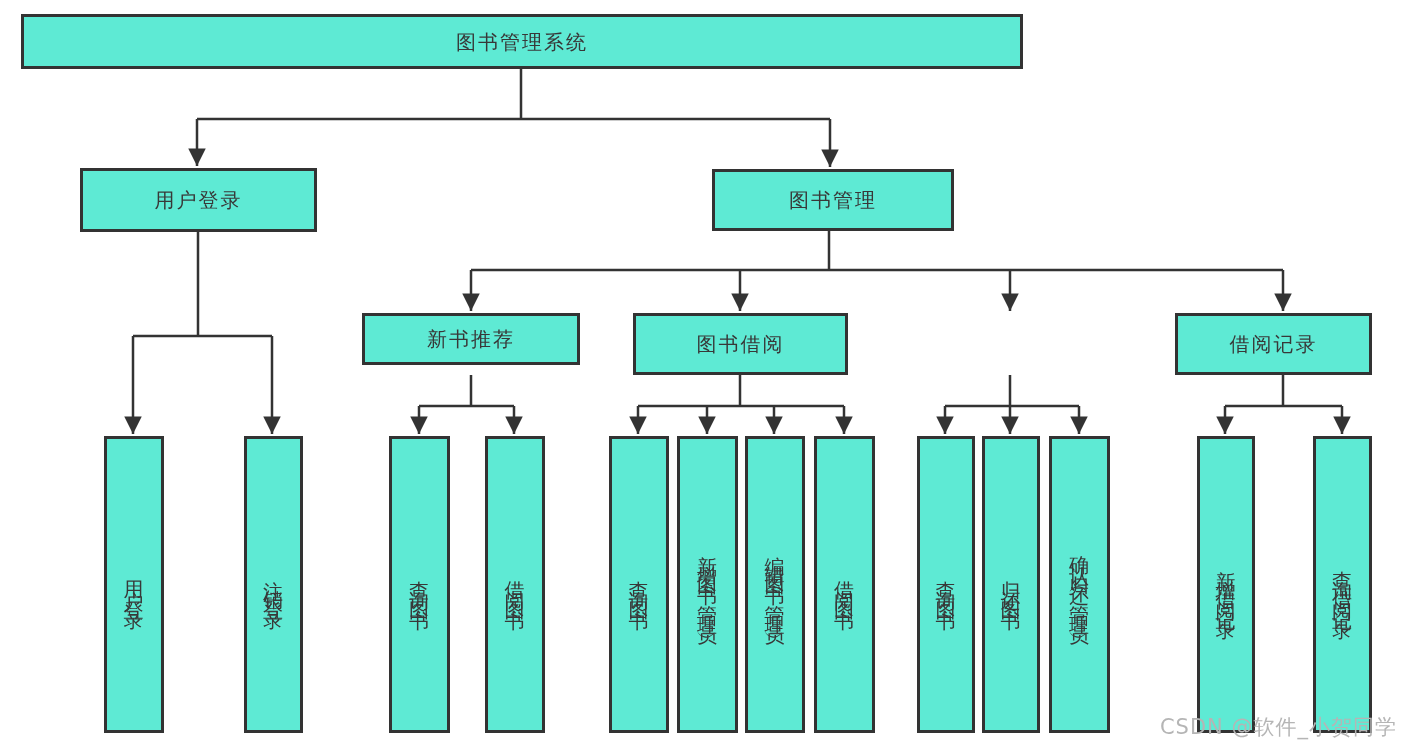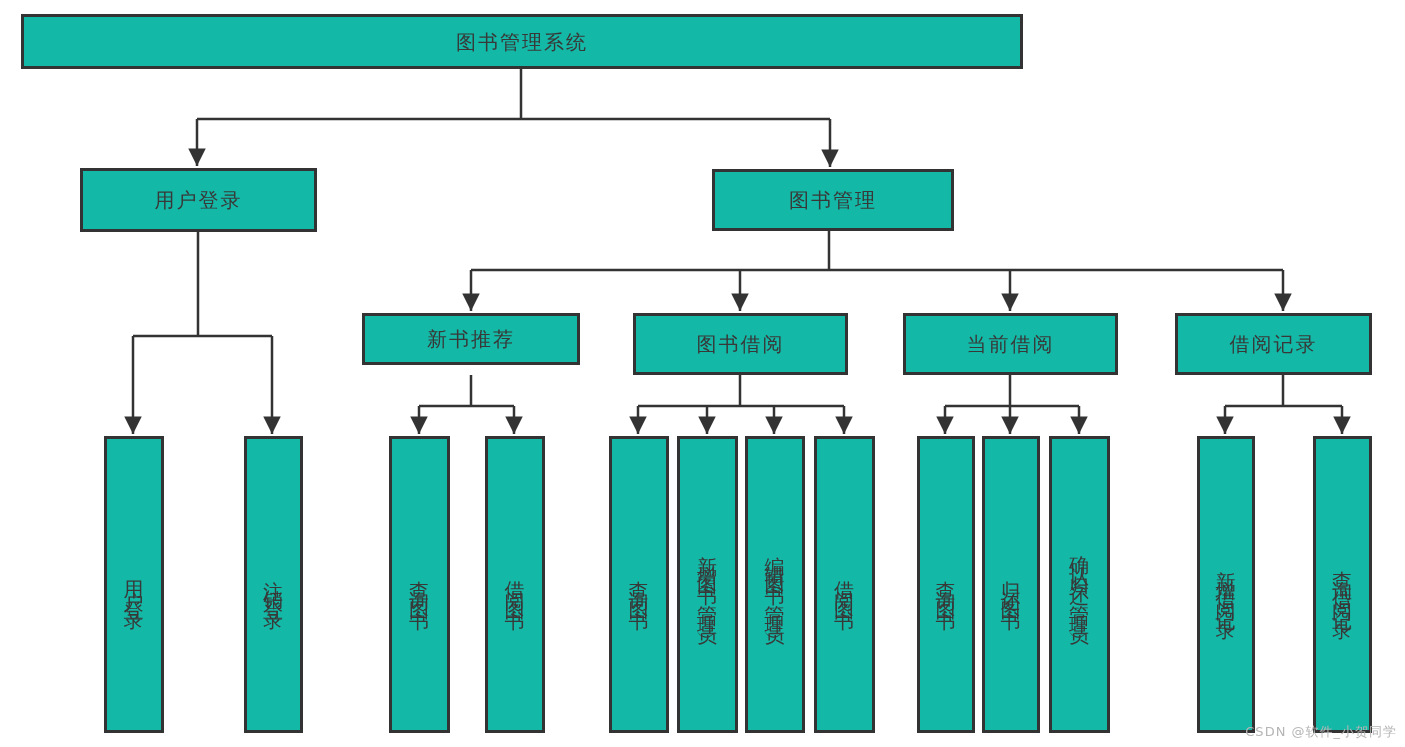--- a/index.html
+++ b/index.html
@@ -14,21 +14,21 @@
   #connectors {
     position: absolute;
     left: 0; top: 0;
     width: 1405px; height: 747px;
     pointer-events: none;
   }
   .box {
     position: absolute;
     box-sizing: border-box;
     border: 3px solid #333333;
-    background: #14b8a6;
+    background: #5eead4;
     display: flex;
     align-items: center;
     justify-content: center;
     color: #383838;
     font-size: 20px;
     letter-spacing: 2px;
     text-align: center;
     line-height: 1.1;
   }
   .box .vlabel {
@@ -59,21 +59,21 @@
   .b-g3d { left: 814px;  width: 61px; }
   .b-g4a { left: 917px;  width: 58px; }
   .b-g4b { left: 982px;  width: 58px; }
   .b-g4c { left: 1049px; width: 61px; }
   .b-g5a { left: 1197px; width: 58px; }
   .b-g5b { left: 1313px; width: 59px; }
   #watermark {
     position: absolute;
     right: 8px;
     bottom: 6px;
-    font-size: 13px;
+    font-size: 21px;
     color: #b5b5b5;
     letter-spacing: 1px;
     z-index: 5;
   }
 </style>
 </head>
 <body>
 
 <div id="stage">
 
@@ -130,23 +130,20 @@
   <div class="box b-mgmt">
     <span>图书管理</span>
   </div>
 
   <div class="box b-l3a">
     <span>新书推荐</span>
   </div>
   <div class="box b-l3b">
     <span>图书借阅</span>
   </div>
-  <div class="box b-l3c">
-    <span>当前借阅</span>
-  </div>
   <div class="box b-l3d">
     <span>借阅记录</span>
   </div>
 
   <div class="box leaf b-g1a">
     <span class="vlabel">用户登录</span>
   </div>
   <div class="box leaf b-g1b">
     <span class="vlabel">注销登录</span>
   </div>

